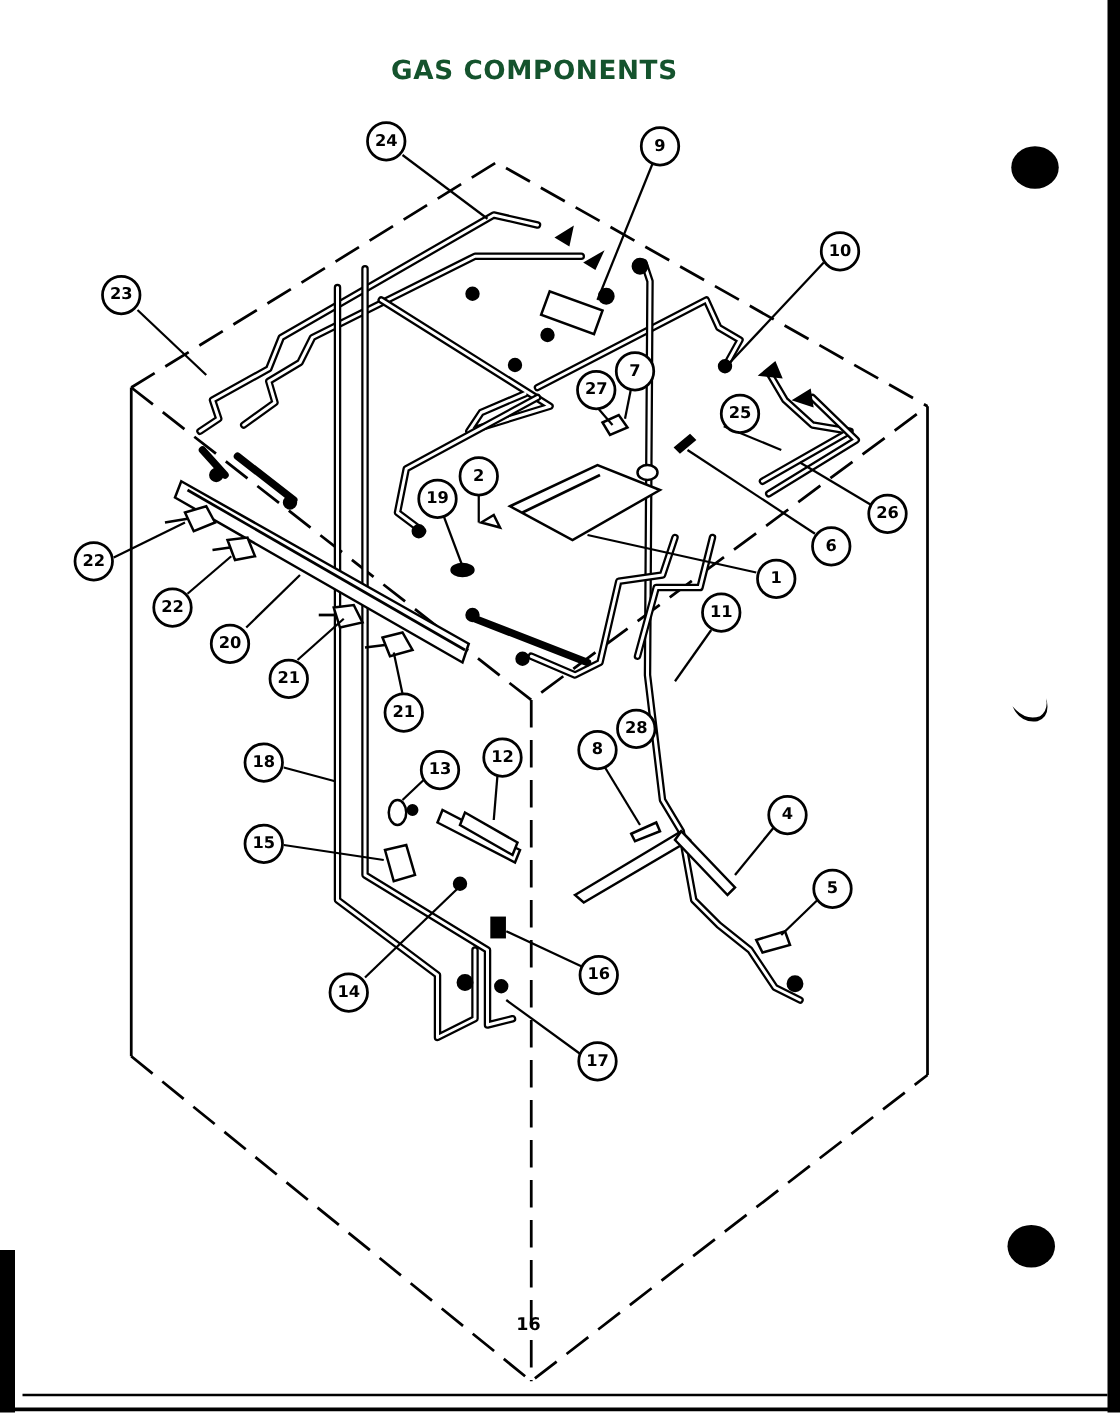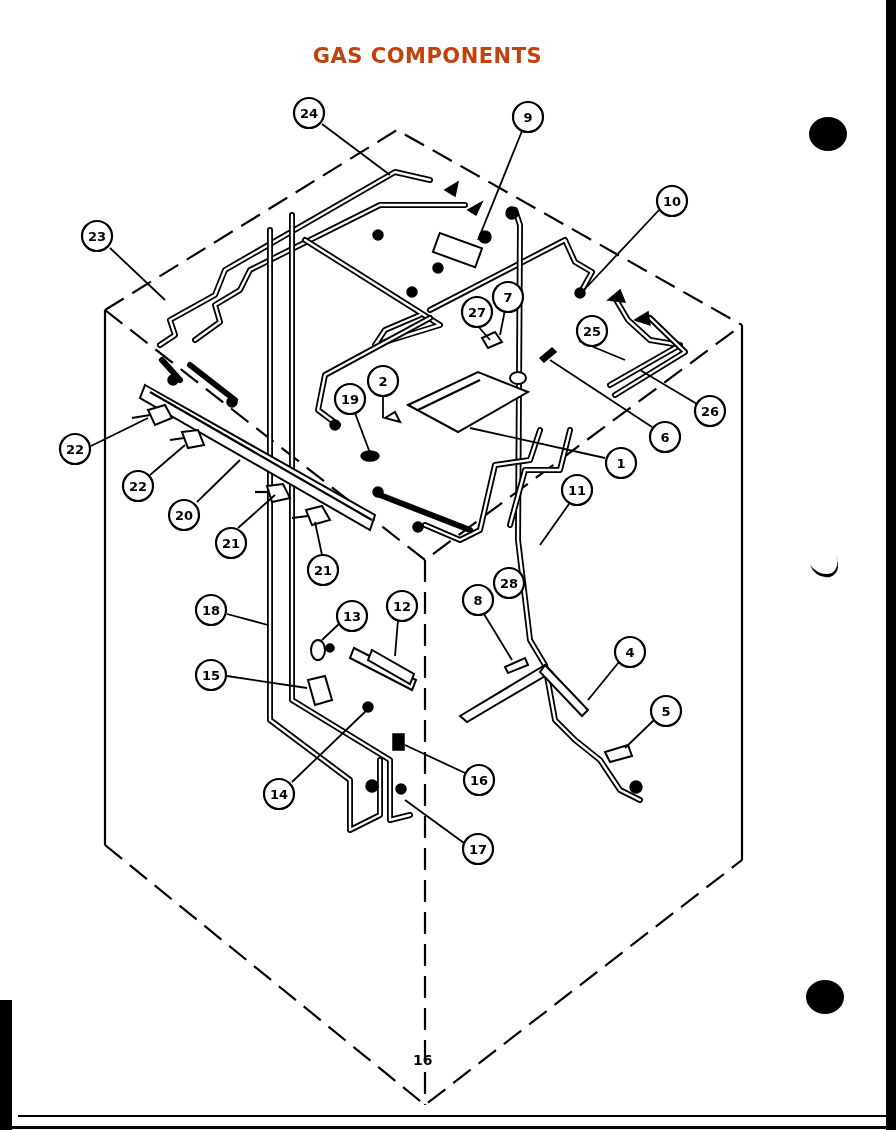--- a/index.html
+++ b/index.html
@@ -1,17 +1,17 @@
 <!DOCTYPE html>
 <html><head>
 <meta charset="utf-8">
 <style>
   html, body { margin:0; padding:0; background:#ffffff; }
   body { width:896px; height:1130px; position:relative; overflow:hidden; font-family:"Liberation Sans", sans-serif; }
-  .title { position:absolute; left:0; top:44px; width:855px; text-align:center; font-family:"DejaVu Sans", sans-serif; font-weight:bold; font-size:21px; letter-spacing:0.5px; color:#c2410c; }
+  .title { position:absolute; left:0; top:44px; width:855px; text-align:center; font-family:"DejaVu Sans", sans-serif; font-weight:bold; font-size:21px; letter-spacing:0.5px; color:#14532d; }
   .page-num { position:absolute; left:413px; top:1052px; font-family:"DejaVu Sans", sans-serif; font-weight:bold; font-size:14px; color:#000; }
   .edge-right { position:absolute; right:0; top:0; width:10px; height:1130px; background:#000; }
   .edge-left-bottom { position:absolute; left:0; top:1000px; width:12px; height:130px; background:#000; }
   .bottom-rule { position:absolute; left:18px; top:1115px; width:868px; height:2px; background:#000; }
   .bottom-rule2 { position:absolute; left:12px; top:1126px; width:876px; height:3px; background:#000; }
   svg.diagram { position:absolute; left:0; top:0; }
   .callout circle { fill:#fff; stroke:#000; stroke-width:2.2; }
   .callout text { font-family:"DejaVu Sans", sans-serif; font-weight:bold; font-size:13px; text-anchor:middle; dominant-baseline:central; fill:#000; }
   .leader { stroke:#000; stroke-width:1.8; fill:none; }
   .dash { stroke:#000; stroke-width:2.2; fill:none; stroke-dasharray:22 10; }

